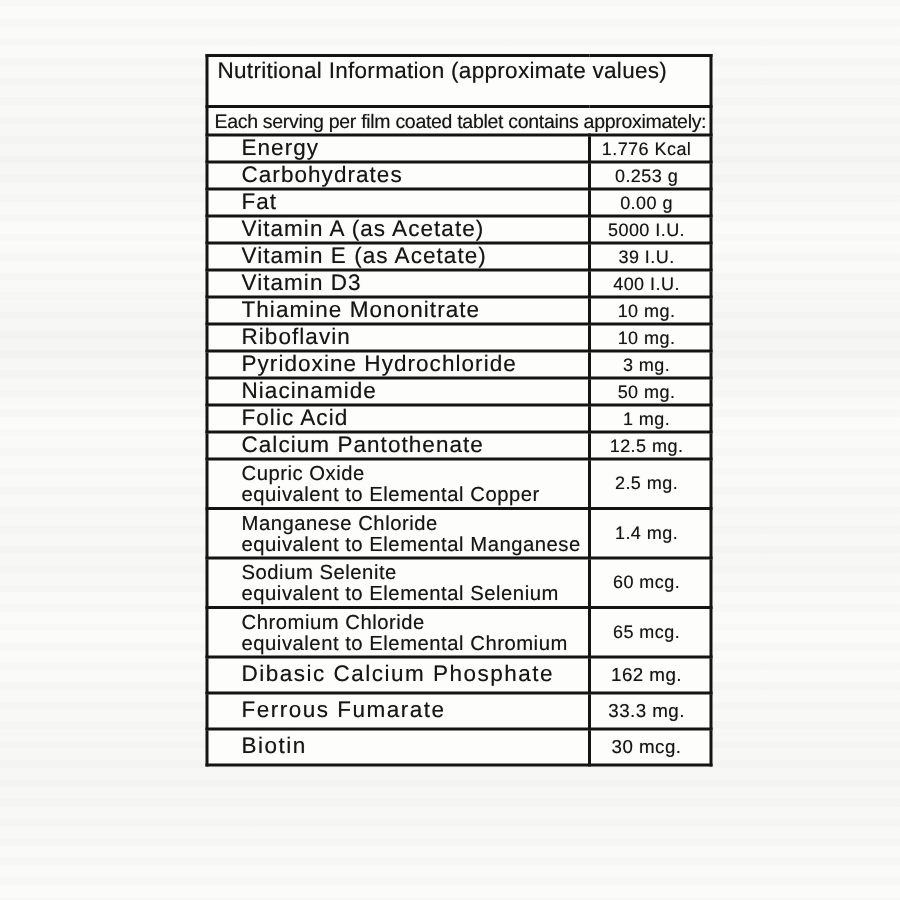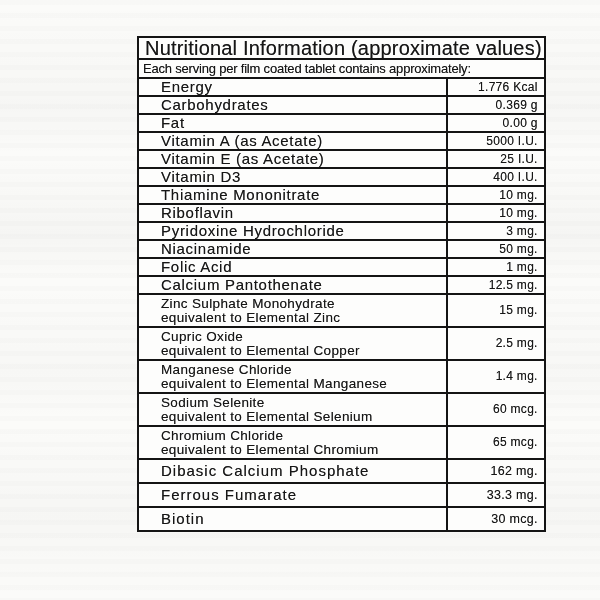--- a/index.html
+++ b/index.html
@@ -52,32 +52,32 @@
     width: 76%;
     text-align: left;
     padding: 1px 2px 1px 22px;
     font-size: 15px;
     line-height: 14px;
     letter-spacing: 0.7px;
     white-space: pre-line;
   }
   td.val {
     width: 24%;
-    text-align: right;
+    text-align: center;
     padding: 1px 6px 1px 1px;
     font-size: 12px;
     line-height: 13px;
     letter-spacing: 0.3px;
     white-space: nowrap;
   }
   tr.title-row td {
-    font-size: 20px;
+    font-size: 15px;
     line-height: 16px;
     letter-spacing: 0.2px;
-    padding: 2px 2px 2px 6px;
+    padding: 2px 2px 14px 6px;
     white-space: nowrap;
   }
   tr.subtitle-row td {
     font-size: 13px;
     line-height: 13px;
     letter-spacing: -0.2px;
     padding: 2px 2px 2px 4px;
     white-space: nowrap;
   }
   tr.section td.name { font-weight: bold; letter-spacing: 0.4px; }
@@ -109,33 +109,33 @@
       <tr class="subtitle-row">
         <td colspan="2">Each serving per film coated tablet contains approximately:</td>
       </tr>
 
       <tr>
         <td class="name">Energy</td>
         <td class="val">1.776 Kcal</td>
       </tr>
       <tr>
         <td class="name">Carbohydrates</td>
-        <td class="val">0.369 g</td>
+        <td class="val">0.253 g</td>
       </tr>
       <tr>
         <td class="name">Fat</td>
         <td class="val">0.00 g</td>
       </tr>
       <tr>
         <td class="name">Vitamin A (as Acetate)</td>
         <td class="val">5000 I.U.</td>
       </tr>
       <tr>
         <td class="name">Vitamin E (as Acetate)</td>
-        <td class="val">25 I.U.</td>
+        <td class="val">39 I.U.</td>
       </tr>
       <tr>
         <td class="name">Vitamin D3</td>
         <td class="val">400 I.U.</td>
       </tr>
       <tr>
         <td class="name">Thiamine Mononitrate</td>
         <td class="val">10 mg.</td>
       </tr>
       <tr>
@@ -150,25 +150,20 @@
         <td class="name">Niacinamide</td>
         <td class="val">50 mg.</td>
       </tr>
       <tr>
         <td class="name">Folic Acid</td>
         <td class="val">1 mg.</td>
       </tr>
       <tr>
         <td class="name">Calcium Pantothenate</td>
         <td class="val">12.5 mg.</td>
-      </tr>
-      <tr class="two">
-        <td class="name">Zinc Sulphate Monohydrate
-equivalent to Elemental Zinc</td>
-        <td class="val">15 mg.</td>
       </tr>
       <tr class="two">
         <td class="name">Cupric Oxide
 equivalent to Elemental Copper</td>
         <td class="val">2.5 mg.</td>
       </tr>
       <tr class="two">
         <td class="name">Manganese Chloride
 equivalent to Elemental Manganese</td>
         <td class="val">1.4 mg.</td>

